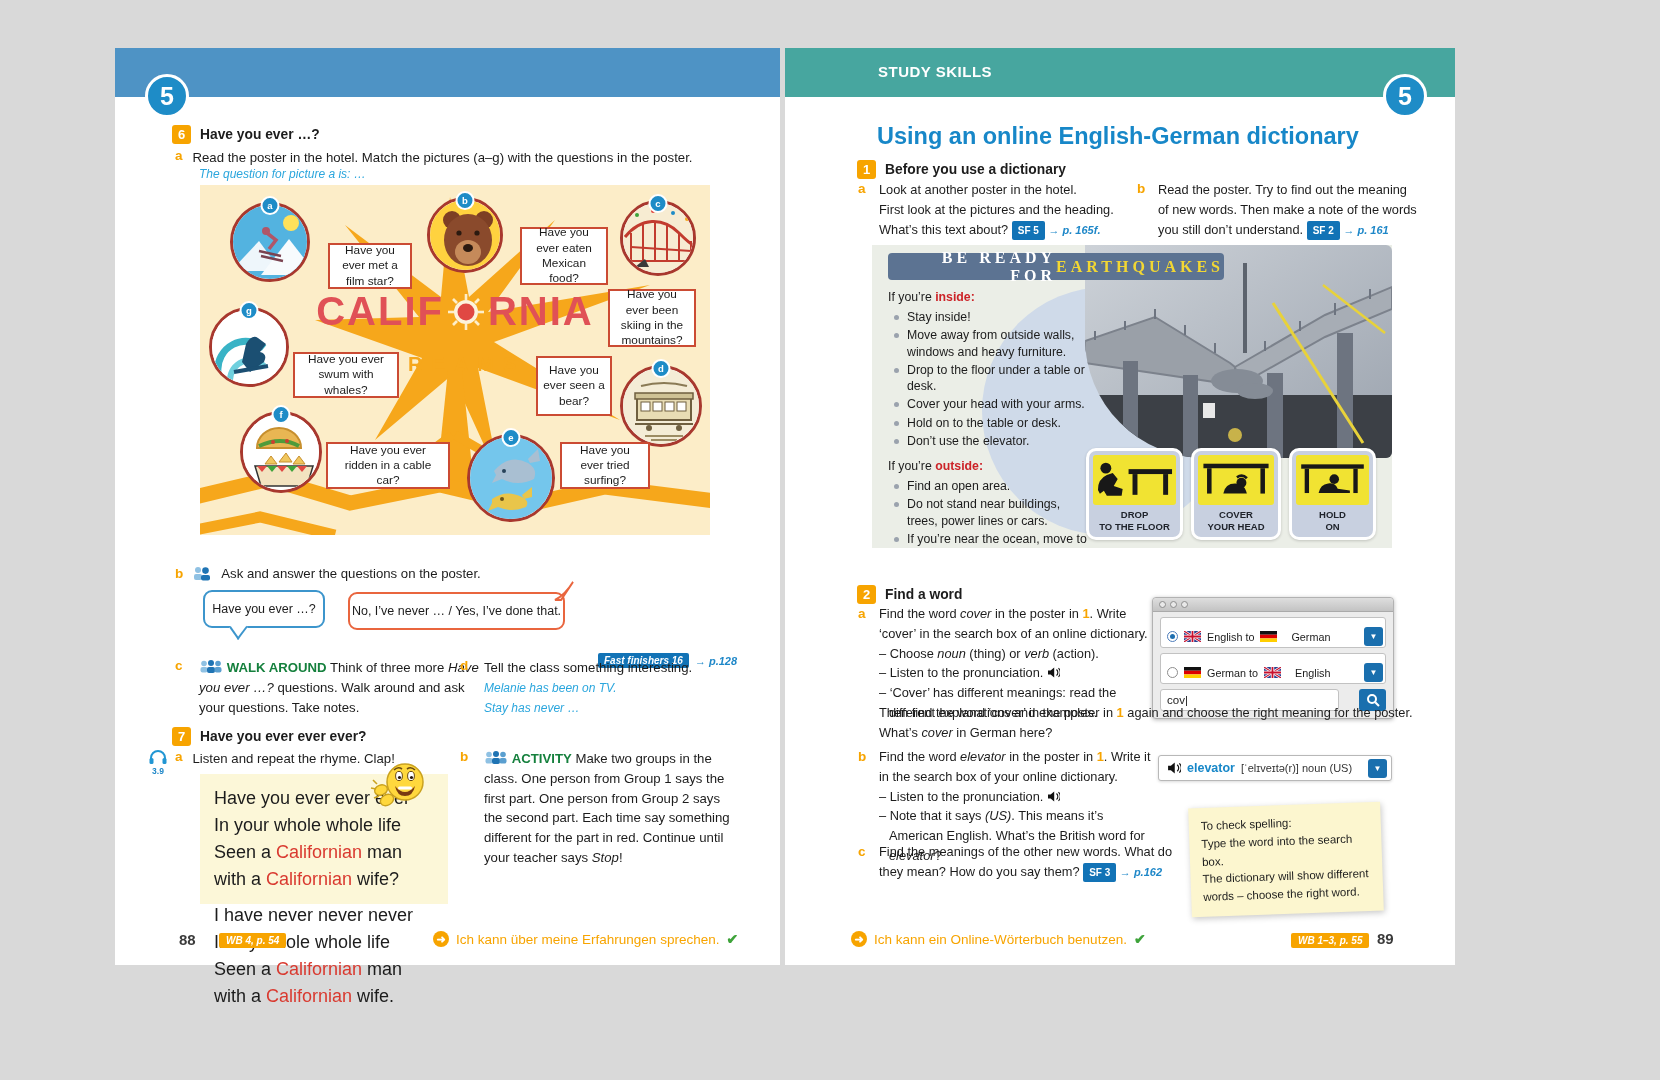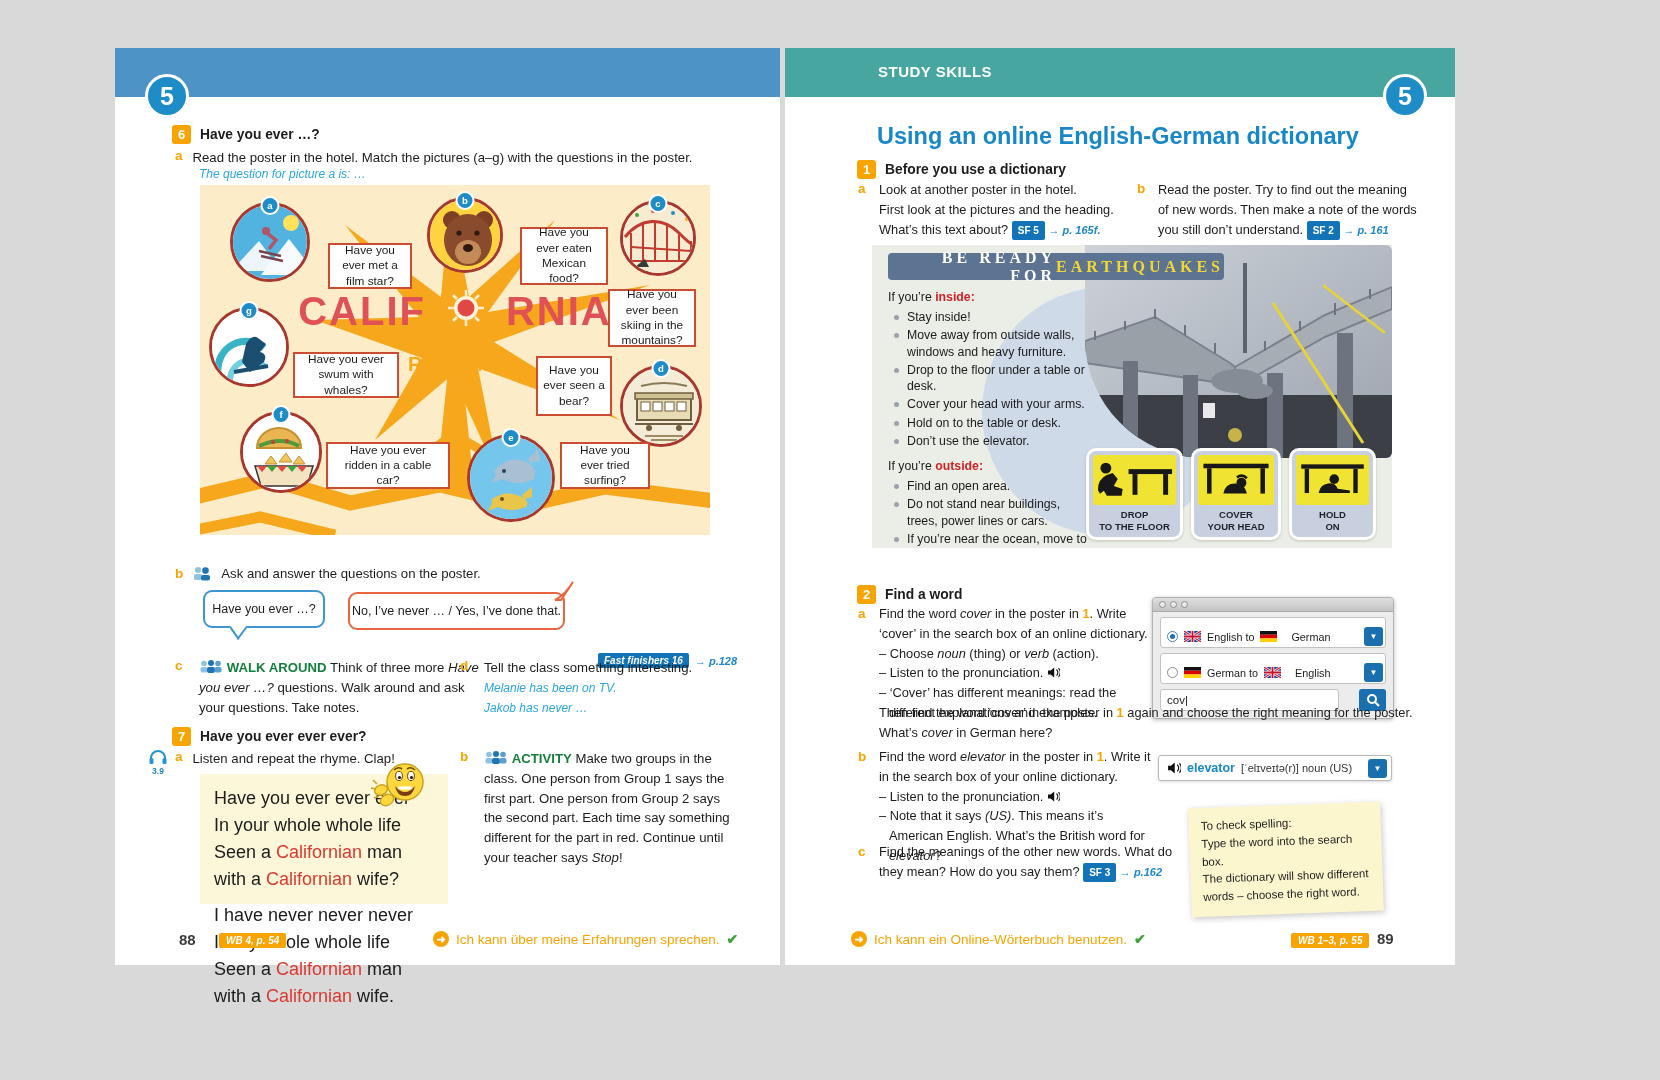--- a/index.html
+++ b/index.html
@@ -22,21 +22,21 @@
   .badge-blue{background:#1273b6;color:#fff;font-size:10px;font-weight:bold;padding:2px 6px;border-radius:2px;display:inline-block;}
   .badge-blue.it{font-style:italic;}
   .ref-blue{color:#1e87c8;font-style:italic;font-size:11px;font-weight:bold;}
   .badge-orange{background:#f7a400;color:#fff;font-size:10px;font-weight:bold;font-style:italic;padding:2px 7px;border-radius:2px;display:inline-block;}
   .pagenum{font-size:15px;font-weight:bold;color:#3a3a3a;}
   .cando{display:flex;align-items:center;gap:7px;color:#f7a400;font-size:13.5px;}
   .arrow-circle{width:16px;height:16px;border-radius:50%;background:#f7a400;color:#fff;font-size:11px;font-weight:bold;display:flex;align-items:center;justify-content:center;flex:0 0 auto;}
   .check{color:#3ea33a;font-size:14px;font-weight:bold;}
   
   .poster{position:absolute;background:#fcedc8;overflow:hidden;}
-  .cali-row{position:absolute;left:0;right:0;top:104px;display:flex;justify-content:center;align-items:flex-start;gap:21px;z-index:2;}
+  .cali-row{position:absolute;left:0;right:0;top:104px;display:flex;justify-content:center;align-items:center;gap:3px;z-index:2;}
   .cali-t{font-size:40px;font-weight:bold;color:#e05156;letter-spacing:2px;}
   .dreams{position:absolute;left:0;right:0;top:168px;text-align:center;color:#f6a71b;font-weight:bold;font-size:20px;letter-spacing:9px;z-index:2;}
   .pic{position:absolute;z-index:3;}
   .pic-img{position:absolute;inset:0;border-radius:50%;border:3px solid #a8382e;overflow:hidden;background:#fff;}
   .pic-img svg{position:absolute;inset:0;}
   .pic-label{position:absolute;top:-6px;left:50%;transform:translateX(-50%);width:15px;height:15px;border-radius:50%;background:#1e8cc7;border:2px solid #fff;color:#fff;font-size:9.5px;font-weight:bold;display:flex;align-items:center;justify-content:center;z-index:4;}
   .qbox{position:absolute;background:#fff;border:2px solid #cb4b33;font-size:11.8px;line-height:1.3;text-align:center;display:flex;align-items:center;justify-content:center;padding:2px 5px;z-index:3;box-sizing:border-box;}
   
   .bub{position:absolute;border-radius:9px;background:#fff;display:flex;align-items:center;justify-content:center;font-size:12.5px;z-index:2;}
   .bub-blue{border:2px solid #3c95cc;}
@@ -309,21 +309,21 @@
           <circle cx="19" cy="3.5" r="2.8" fill="#5a9fd0"></circle>
           <rect x="15.5" y="7" width="7" height="5.5" rx="2" fill="#5a9fd0"></rect>
         </svg>
     <span class="tag">WALK AROUND</span>
     <span>Think of three more </span><i>Have you ever …?</i><span> questions. Walk around and ask your questions. Take notes.</span>
   </div>
   <span class="lt abs" style="left:345px;top:610px;">d</span>
   <div class="abs body-t" style="left:369px;top:610px;width:250px;">
     <span>Tell the class something interesting.</span><br>
     <span class="ex-blue">Melanie has been on TV.</span><br>
-    <span class="ex-blue">Jakob has never …</span>
+    <span class="ex-blue">Stay has never …</span>
   </div>
 
   <div class="abs exhead" style="left:57px;top:679px;">
     <span class="exnum">7</span>
     <b>Have you ever ever ever?</b>
   </div>
   <div class="abs" style="left:31px;top:700px;width:24px;text-align:center;">
     <svg width="20" height="16" viewBox="0 0 20 16">
           <path d="M3,13 v-3 a7,7 0 0 1 14,0 v3" stroke="#2196d3" stroke-width="2" fill="none"></path>
           <rect x="1.5" y="10" width="4" height="6" rx="1.5" fill="#2196d3"></rect>

